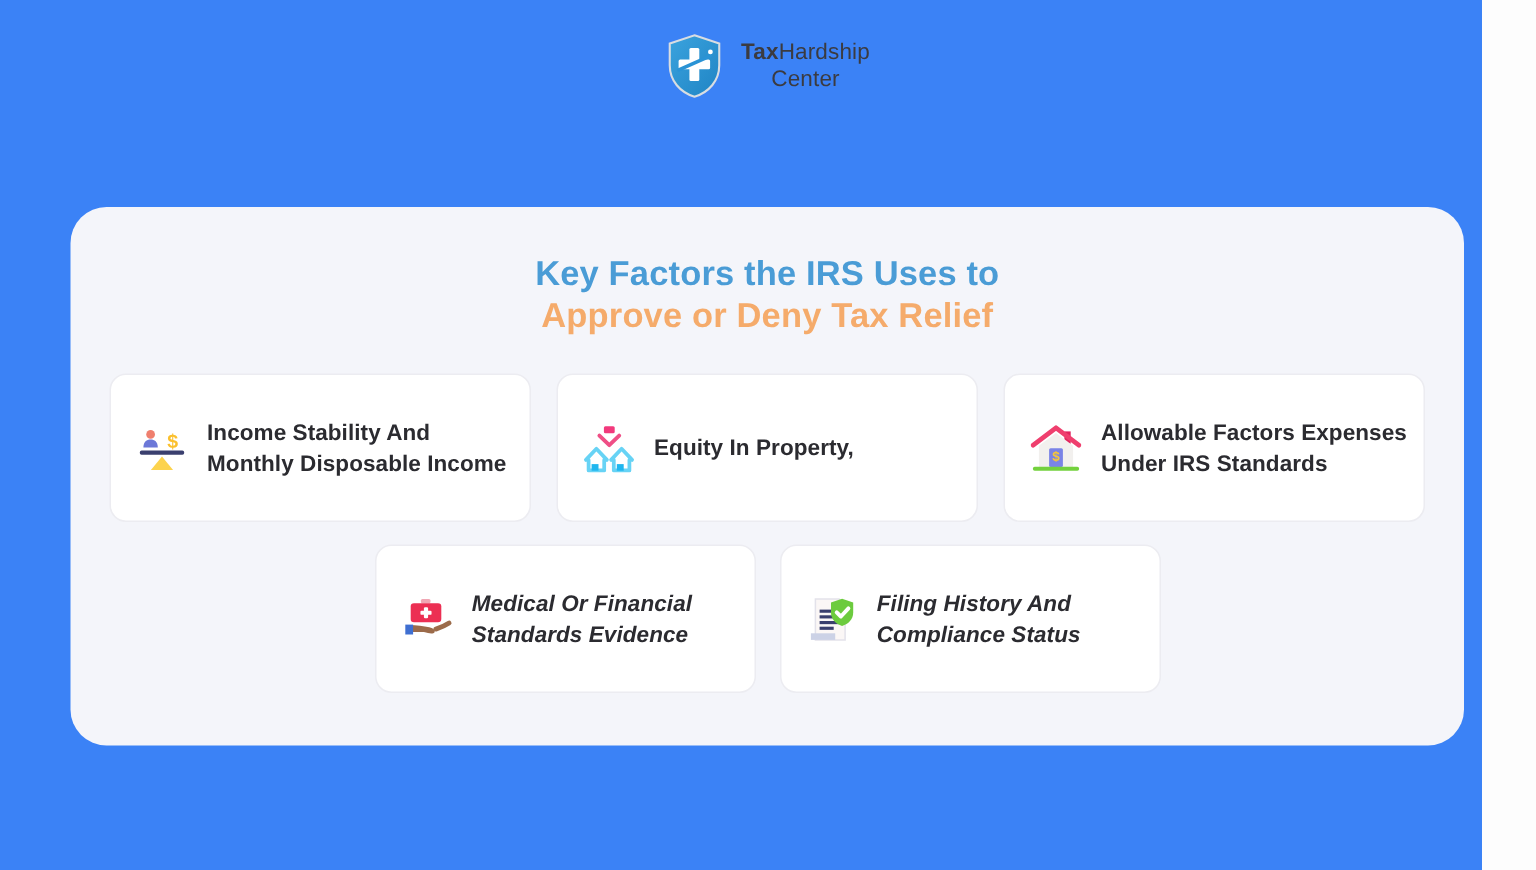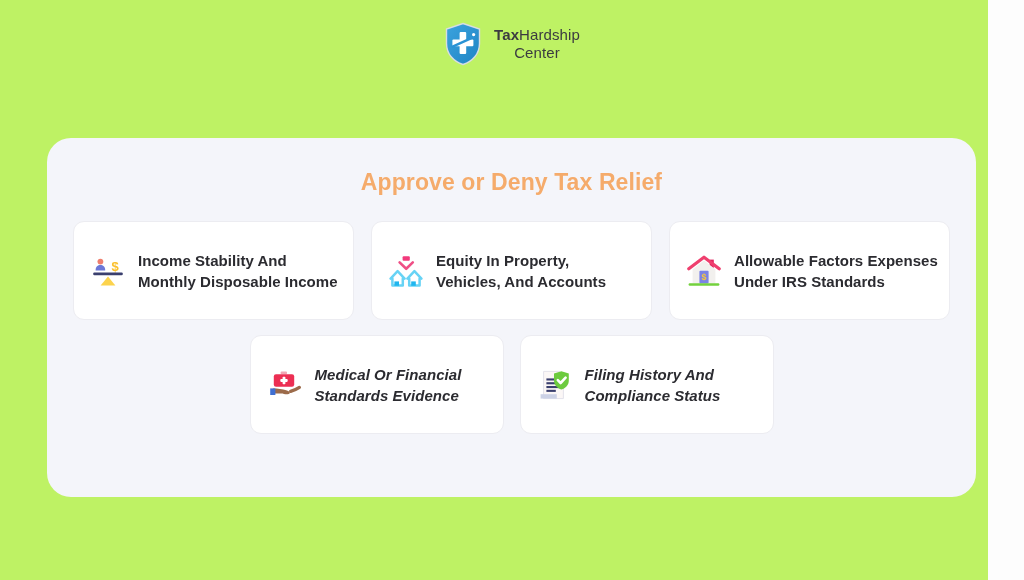--- a/index.html
+++ b/index.html
@@ -3,21 +3,21 @@
 <meta charset="utf-8">
 <style>
   * { box-sizing: border-box; margin: 0; padding: 0; }
   html, body {
     width: 1024px; height: 580px;
     background: #fdfdfd;
     font-family: "Liberation Sans", sans-serif;
     overflow: hidden;
   }
 
-  .page { position: relative; width: 988px; height: 580px; background: #bef264; }
+  .page { position: relative; width: 988px; height: 580px; background: #3b82f6; }
 
   
   .brand {
     position: absolute; left: 0; top: 22px; width: 1024px;
     display: flex; justify-content: center; align-items: center; gap: 12px;
   }
   .brand-logo { width: 38px; height: 44px; flex: 0 0 auto; }
   .brand-text {
     display: flex; flex-direction: column; align-items: center;
     line-height: 1.18; color: #3b3b40;
@@ -89,20 +89,21 @@
     </span>
     <span class="brand-text">
       <span class="brand-line1"><span class="bold">Tax</span><span>Hardship</span></span>
       <span class="brand-line2">Center</span>
     </span>
   </div>
 
   <div class="panel">
 
     <div class="heading">
+      <div class="heading-line l1">Key Factors the IRS Uses to</div>
       <div class="heading-line l2">Approve or Deny Tax Relief</div>
     </div>
 
     <div class="row row-top">
 
       <div class="card w-wide">
         <span class="card-icon">
           <svg viewBox="0 0 34 34" width="34" height="34" aria-hidden="true">
             <circle cx="9.4" cy="7.6" r="2.9" fill="#ef7f6e"></circle>
             <path d="M4.6 16.4 C4.6 12.4 6.8 11 9.4 11 C12 11 14.2 12.4 14.2 16.4 Z" fill="#6c78d8"></path>
@@ -125,21 +126,20 @@
             <path d="M1.6 24.6 L8.6 17.2 L15.6 24.6" fill="none" stroke="#67d3f5" stroke-width="2.5" stroke-linecap="round" stroke-linejoin="round"></path>
             <path d="M3.4 24.6 V31.6 H13.8 V24.6" fill="none" stroke="#67d3f5" stroke-width="2.5" stroke-linecap="round" stroke-linejoin="round"></path>
             <rect x="5.4" y="27.4" width="4.6" height="4.4" fill="#1fb6ef"></rect>
             <path d="M18.4 24.6 L25.4 17.2 L32.4 24.6" fill="none" stroke="#67d3f5" stroke-width="2.5" stroke-linecap="round" stroke-linejoin="round"></path>
             <path d="M20.2 24.6 V31.6 H30.6 V24.6" fill="none" stroke="#67d3f5" stroke-width="2.5" stroke-linecap="round" stroke-linejoin="round"></path>
             <rect x="22.2" y="27.4" width="4.6" height="4.4" fill="#1fb6ef"></rect>
           </svg>
         </span>
         <span class="card-label">
           <span class="ln">Equity In Property,</span>
-          <span class="ln">Vehicles, And Accounts</span>
         </span>
       </div>
 
       <div class="card w-wide">
         <span class="card-icon">
           <svg viewBox="0 0 34 34" width="34" height="34" aria-hidden="true">
             <rect x="22.6" y="5.6" width="4.2" height="8.2" fill="#e0245e"></rect>
             <path d="M1.8 14.8 L17 3.2 L32.2 14.8" fill="none" stroke="#ef3f6e" stroke-width="3.2" stroke-linecap="round" stroke-linejoin="round"></path>
             <path d="M5.6 15.2 L17 6.6 L28.4 15.2 V29.4 H5.6 Z" fill="#f2f0ee"></path>
             <rect x="12.4" y="16.8" width="9.2" height="12.6" rx="1" fill="#7a83e6"></rect>

